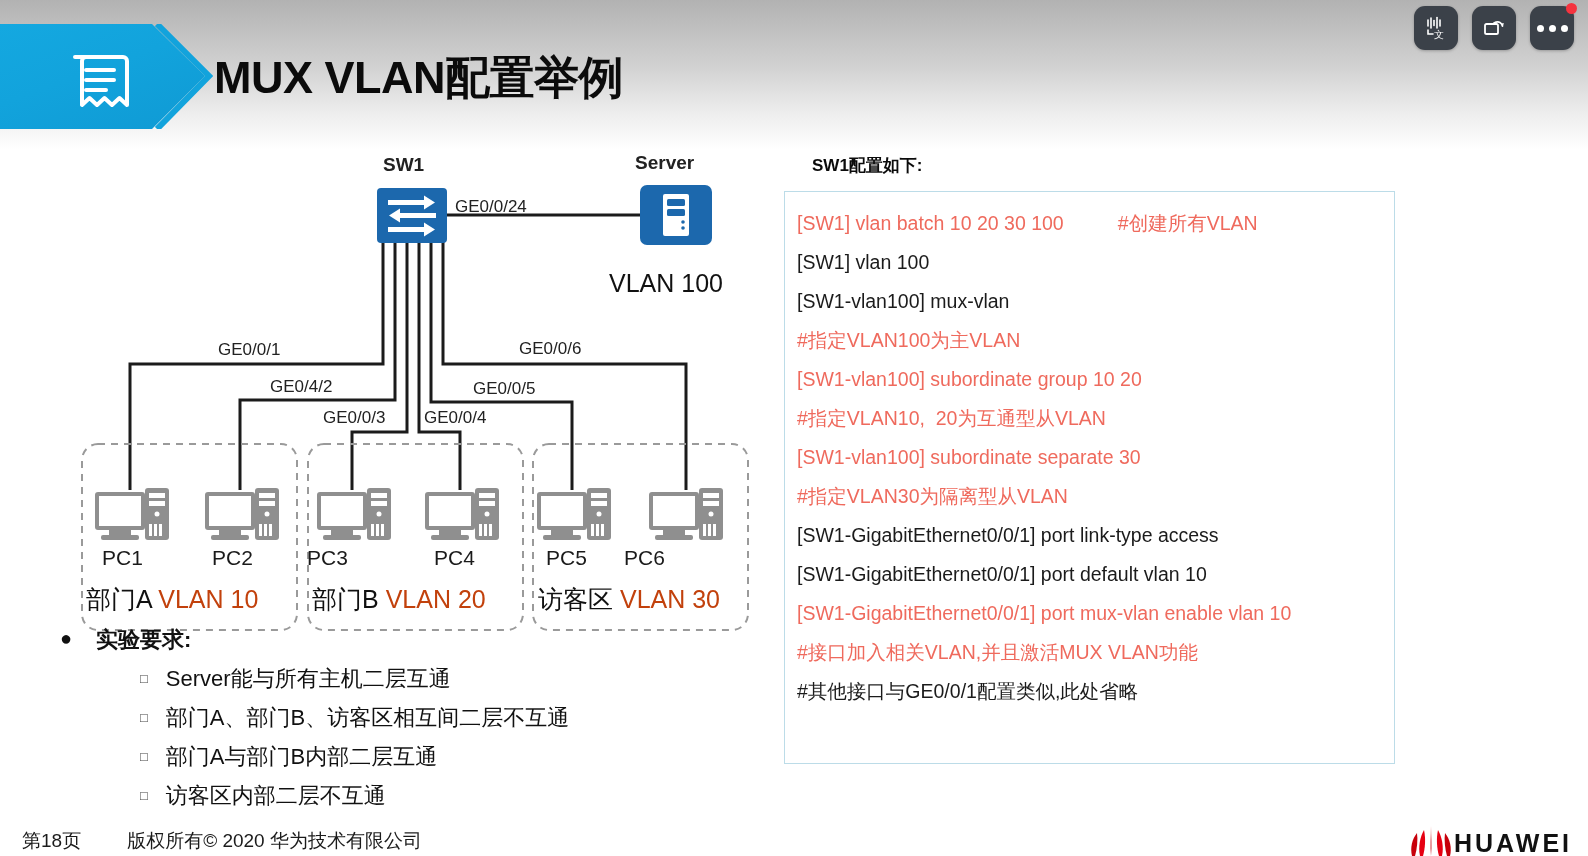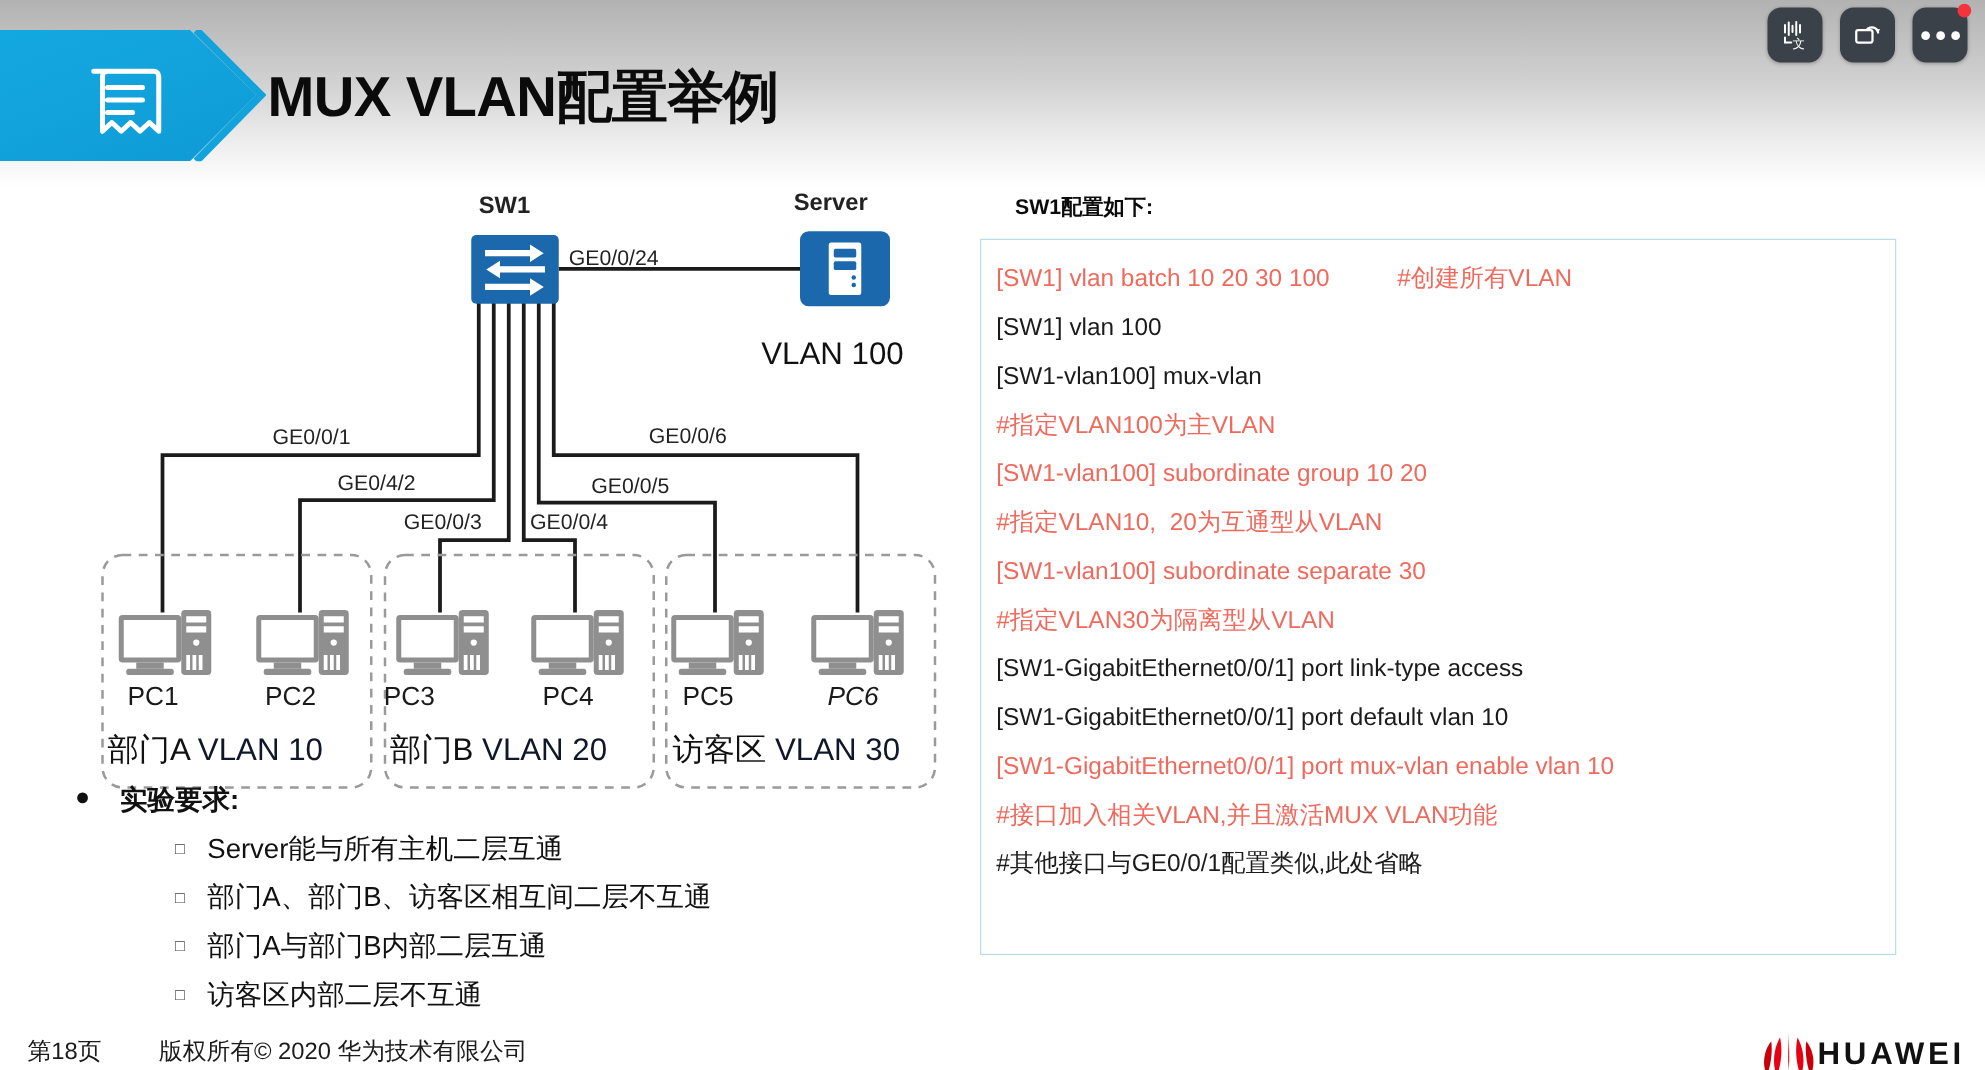--- a/index.html
+++ b/index.html
@@ -53,39 +53,39 @@
     font-family:"Liberation Sans","DejaVu Sans",sans-serif;
   }
 
   
   .diagram{position:absolute;left:0;top:140px;width:775px;height:500px;z-index:10;}
   .diagram svg{position:absolute;left:0;top:0;}
   .dlabel{position:absolute;font-size:17px;color:#222;white-space:nowrap;}
   .dlabel.bold{font-weight:bold;font-size:19px;}
   .dlabel.big{font-size:25px;color:#111;margin-top:12px;}
   .zone-name{position:absolute;font-size:25px;color:#111;white-space:nowrap;}
-  .zone-vlan{color:#0f172a;}
+  .zone-vlan{color:#c2410c;}
   .pcname{position:absolute;font-size:21px;color:#1a1a1a;white-space:nowrap;}
 
   
   .req{position:absolute;left:60px;top:625px;z-index:12;width:700px;}
   .req-title{display:flex;align-items:flex-start;gap:24px;}
   .req-title .b1{font-size:20px;line-height:26px;color:#111;}
   .req-title .t{font-size:22px;font-weight:bold;color:#111;}
   .req-item{display:flex;align-items:flex-start;gap:18px;margin-top:9px;padding-left:80px;}
   .req-item .b2{font-size:13px;line-height:30px;color:#444;}
   .req-item .t{font-size:22px;color:#111;}
 
   
   .cfg-title{
     position:absolute;left:812px;top:154px;z-index:12;
     font-size:17px;font-weight:bold;color:#0b0b0b;white-space:nowrap;
   }
   .cfg-box{
-    position:absolute;left:784px;top:191px;width:733px;height:573px;z-index:11;
+    position:absolute;left:784px;top:191px;width:611px;height:573px;z-index:11;
     border:1.5px solid #bcdce8;background:#ffffff;box-sizing:border-box;
     padding:12px 0 0 12px;
   }
   .cfg-line{
     font-size:19.5px;line-height:39px;color:#1b1b1b;white-space:pre;
     font-family:"Liberation Sans","DejaVu Sans",sans-serif;
   }
   .cfg-line.red{color:#ef6a5d;}
 
   
@@ -308,21 +308,21 @@
     <div class="dlabel" style="left:323px;top:268px;">GE0/0/3</div>
     <div class="dlabel" style="left:424px;top:268px;">GE0/0/4</div>
     <div class="dlabel" style="left:473px;top:239px;">GE0/0/5</div>
     <div class="dlabel" style="left:519px;top:199px;">GE0/0/6</div>
 
     <div class="pcname" style="left:102px;top:406px;">PC1</div>
     <div class="pcname" style="left:212px;top:406px;">PC2</div>
     <div class="pcname" style="left:307px;top:406px;">PC3</div>
     <div class="pcname" style="left:434px;top:406px;">PC4</div>
     <div class="pcname" style="left:546px;top:406px;">PC5</div>
-    <div class="pcname" style="left:662px;top:406px;font-style:italic;">PC6</div>
+    <div class="pcname" style="left:624px;top:406px;">PC6</div>
 
     <div class="zone-name" style="left:86px;top:443px;">
       <span>部门A</span>
       <span class="zone-vlan">VLAN 10</span>
     </div>
     <div class="zone-name" style="left:312px;top:443px;">
       <span>部门B</span>
       <span class="zone-vlan">VLAN 20</span>
     </div>
     <div class="zone-name" style="left:538px;top:443px;">

